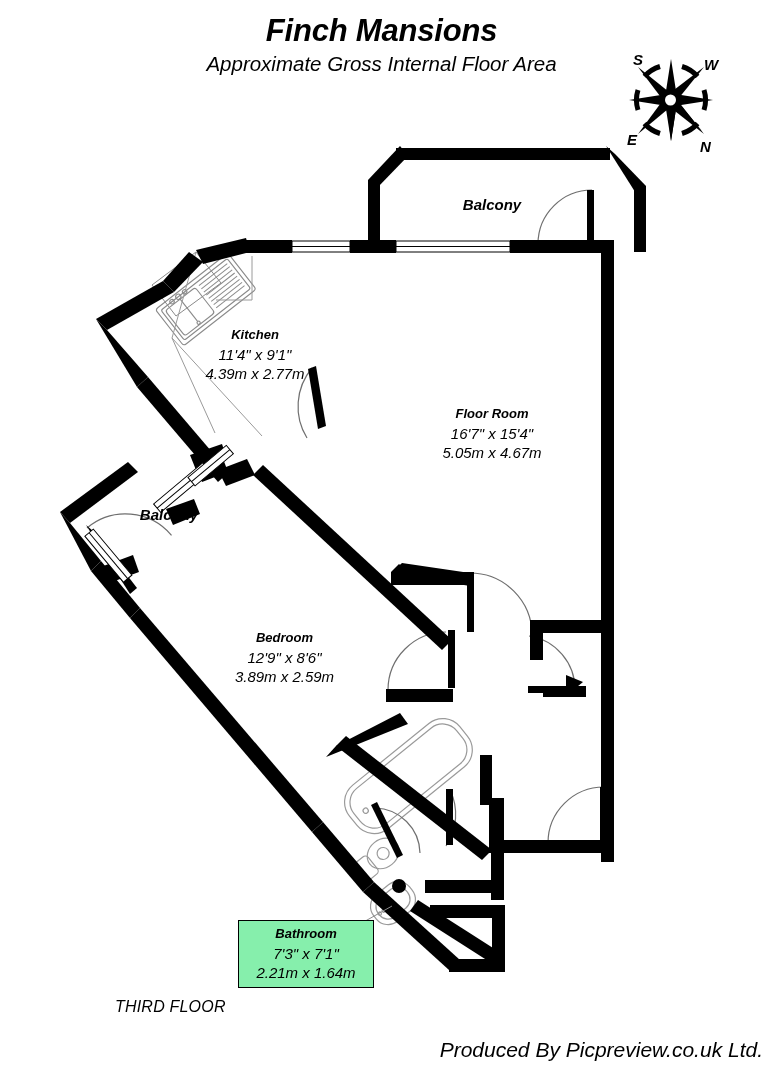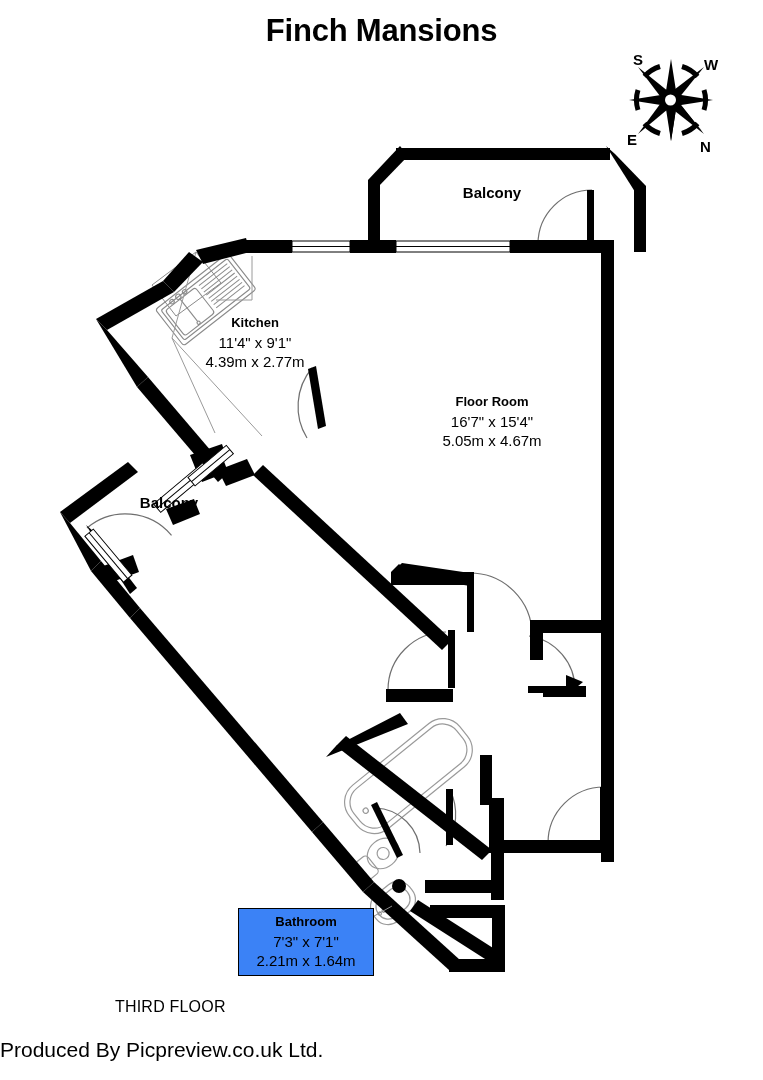--- a/index.html
+++ b/index.html
@@ -13,20 +13,21 @@
     position: relative;
     font-family: "Liberation Sans", sans-serif;
     color: #000000;
     overflow: hidden;
   }
   #page {
     position: absolute;
     inset: 0;
     width: 763px;
     height: 1000px;
+    font-style: italic;
   }
 
   
   .header {
     position: absolute;
     left: 0;
     top: 0;
     width: 763px;
     text-align: center;
     padding-top: 12px;
@@ -62,20 +63,21 @@
     width: 763px;
     height: 1080px;
   }
 
   
   .room-label {
     position: absolute;
     text-align: center;
     line-height: 19.5px;
     white-space: nowrap;
+    margin-top: 12px;
   }
   .room-label .name {
     font-size: 13px;
     font-weight: bold;
     display: block;
   }
   .room-label .dim {
     font-size: 15px;
     font-weight: normal;
     display: block;
@@ -86,49 +88,50 @@
   #label-living    { left: 418px; top: 392px; width: 148px; }
   #label-bedroom   { left: 212px; top: 616px; width: 145px; }
   #label-balcony-1 { left: 432px; top: 183px; width: 120px; }
   #label-balcony-2 { left: 114px; top: 493px; width: 110px; }
 
   #label-bathroom {
     left: 238px;
     top: 908px;
     width: 122px;
     border: 1px solid #000000;
-    background: #3b82f6;
+    background: #86efac;
     padding: 3px 6px 4px 6px;
     box-sizing: content-box;
   }
 
   
   .floor-name {
     position: absolute;
     left: 115px;
     top: 998px;
     font-size: 16px;
     letter-spacing: 0.2px;
   }
   .producer {
     position: absolute;
     left: 0;
     top: 1038px;
     width: 763px;
-    text-align: left;
+    text-align: right;
     font-size: 21px;
   }
 </style>
 </head>
 <body>
 
 <div id="page">
 
   <div class="header">
     <div class="title">Finch Mansions</div>
+    <div class="subtitle">Approximate Gross Internal Floor Area</div>
   </div>
 
   <svg class="compass" viewBox="0 0 110 108">
 
     <g fill="none" stroke="#000000" stroke-width="5">
       <path d="M 28.5 30.5 A 33 33 0 0 1 44 20.5"></path>
       <path d="M 66 20.5 A 33 33 0 0 1 81.5 30.5"></path>
       <path d="M 88 44 A 33 33 0 0 1 88 64"></path>
       <path d="M 81.5 77.5 A 33 33 0 0 1 66 87.5"></path>
       <path d="M 44 87.5 A 33 33 0 0 1 28.5 77.5"></path>
@@ -365,20 +368,25 @@
     <span class="dim">11'4" x 9'1"</span>
     <span class="dim">4.39m x 2.77m</span>
   </div>
 
   <div class="room-label" id="label-living">
     <span class="name">Floor Room</span>
     <span class="dim">16'7" x 15'4"</span>
     <span class="dim">5.05m x 4.67m</span>
   </div>
 
+  <div class="room-label" id="label-bedroom">
+    <span class="name">Bedroom</span>
+    <span class="dim">12'9" x 8'6"</span>
+    <span class="dim">3.89m x 2.59m</span>
+  </div>
 
   <div class="room-label" id="label-bathroom">
     <span class="name">Bathroom</span>
     <span class="dim">7'3" x 7'1"</span>
     <span class="dim">2.21m x 1.64m</span>
   </div>
 
   <div class="room-label simple" id="label-balcony-1">
     <span class="name">Balcony</span>
   </div>

